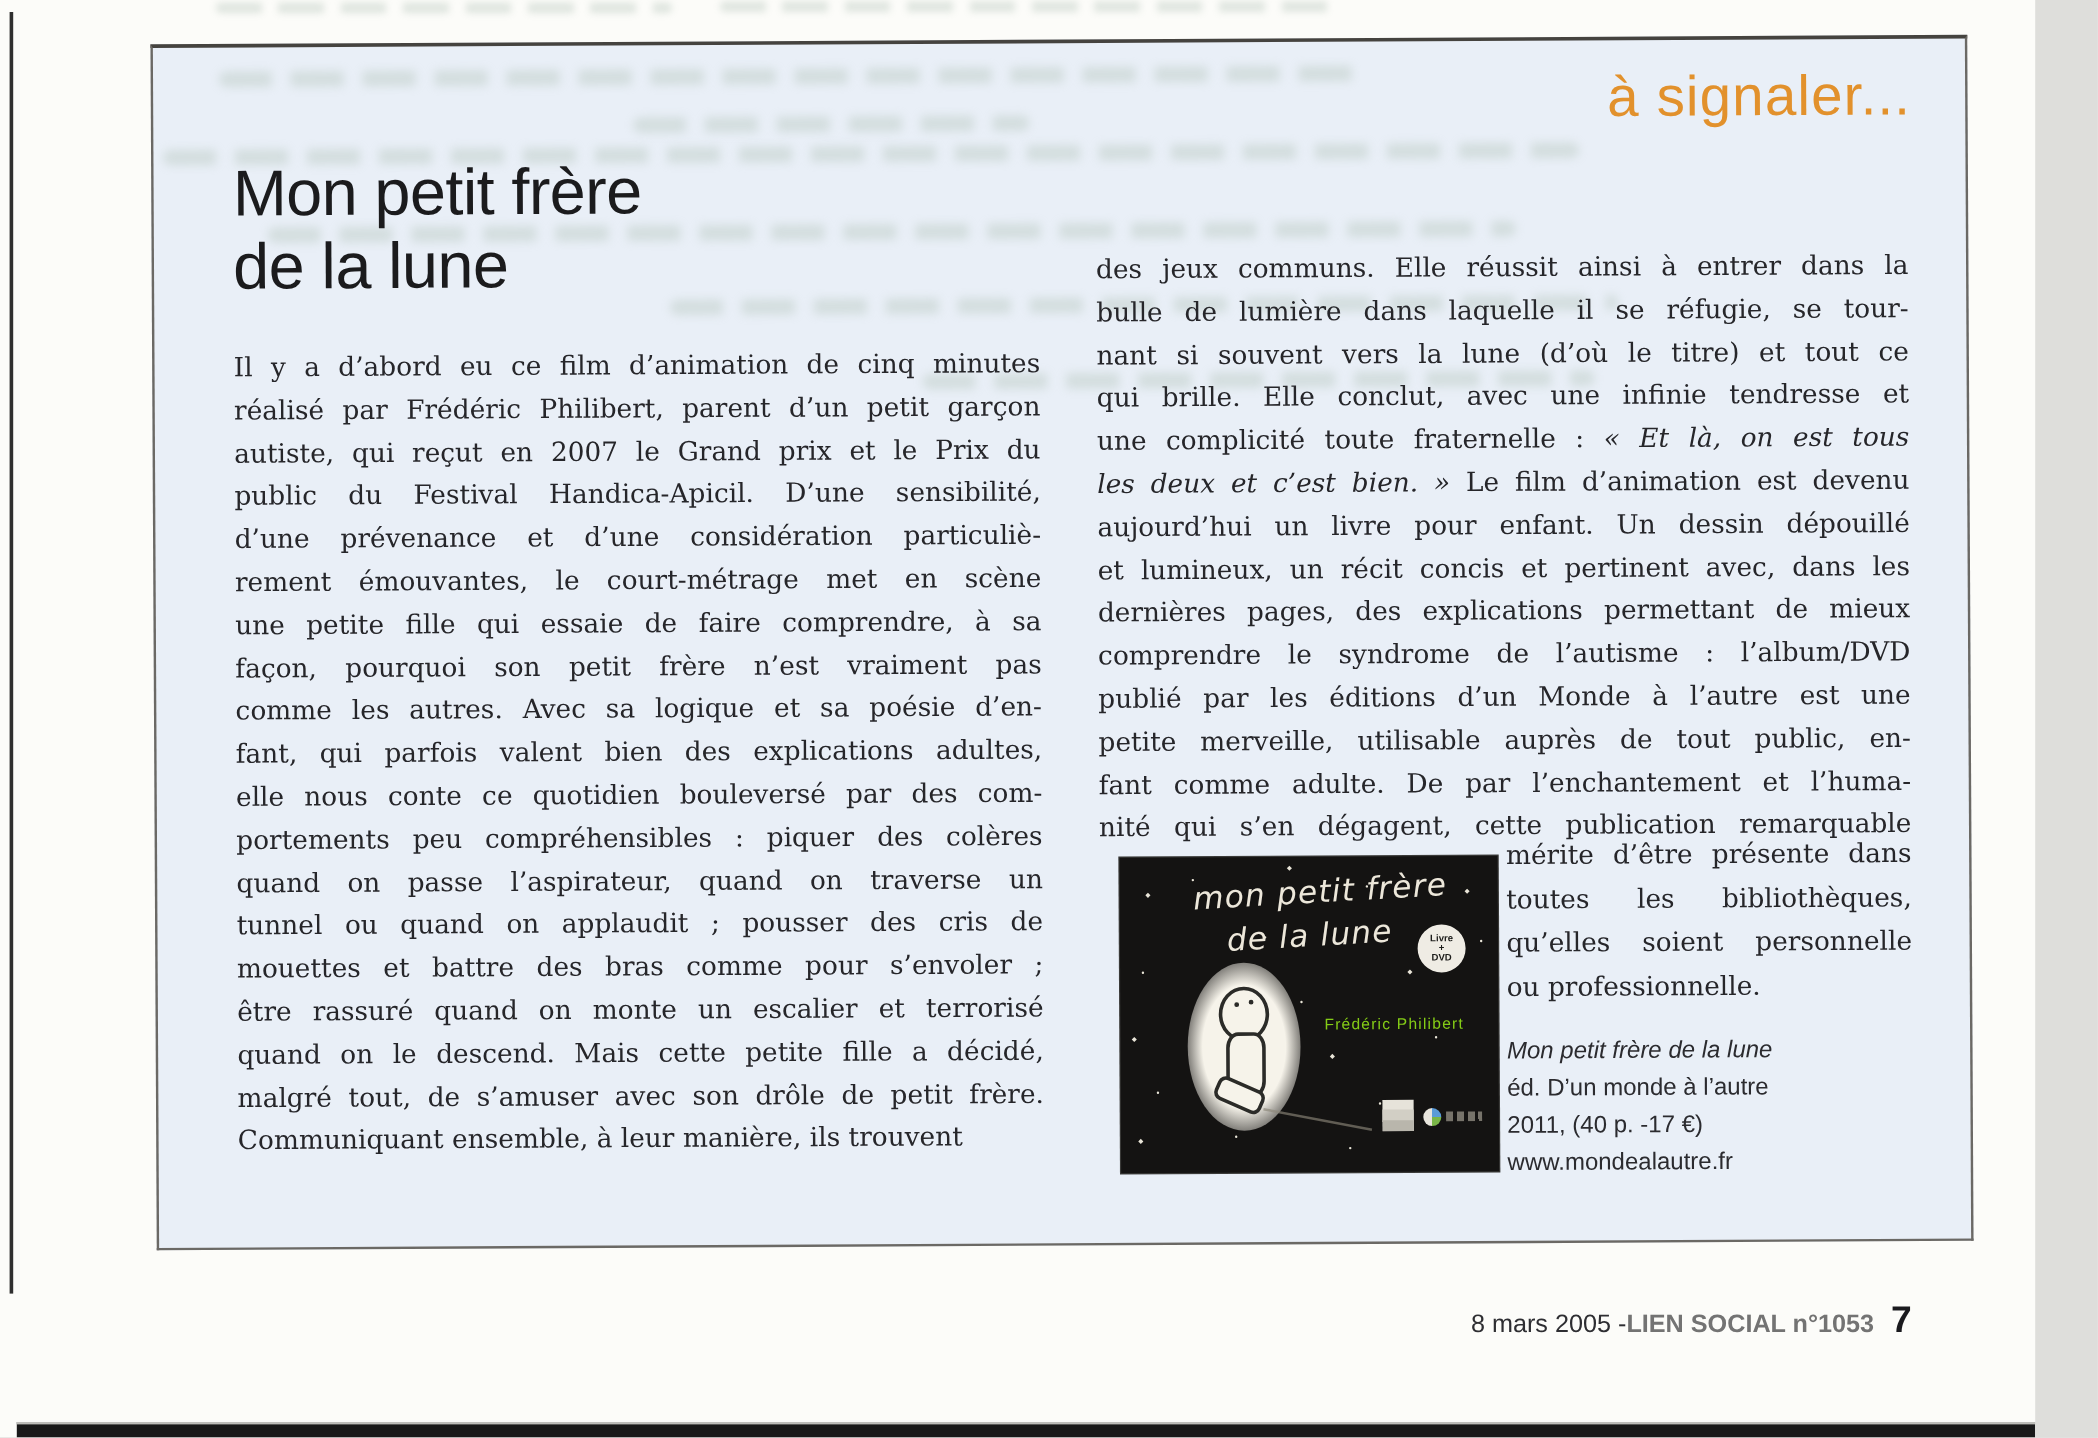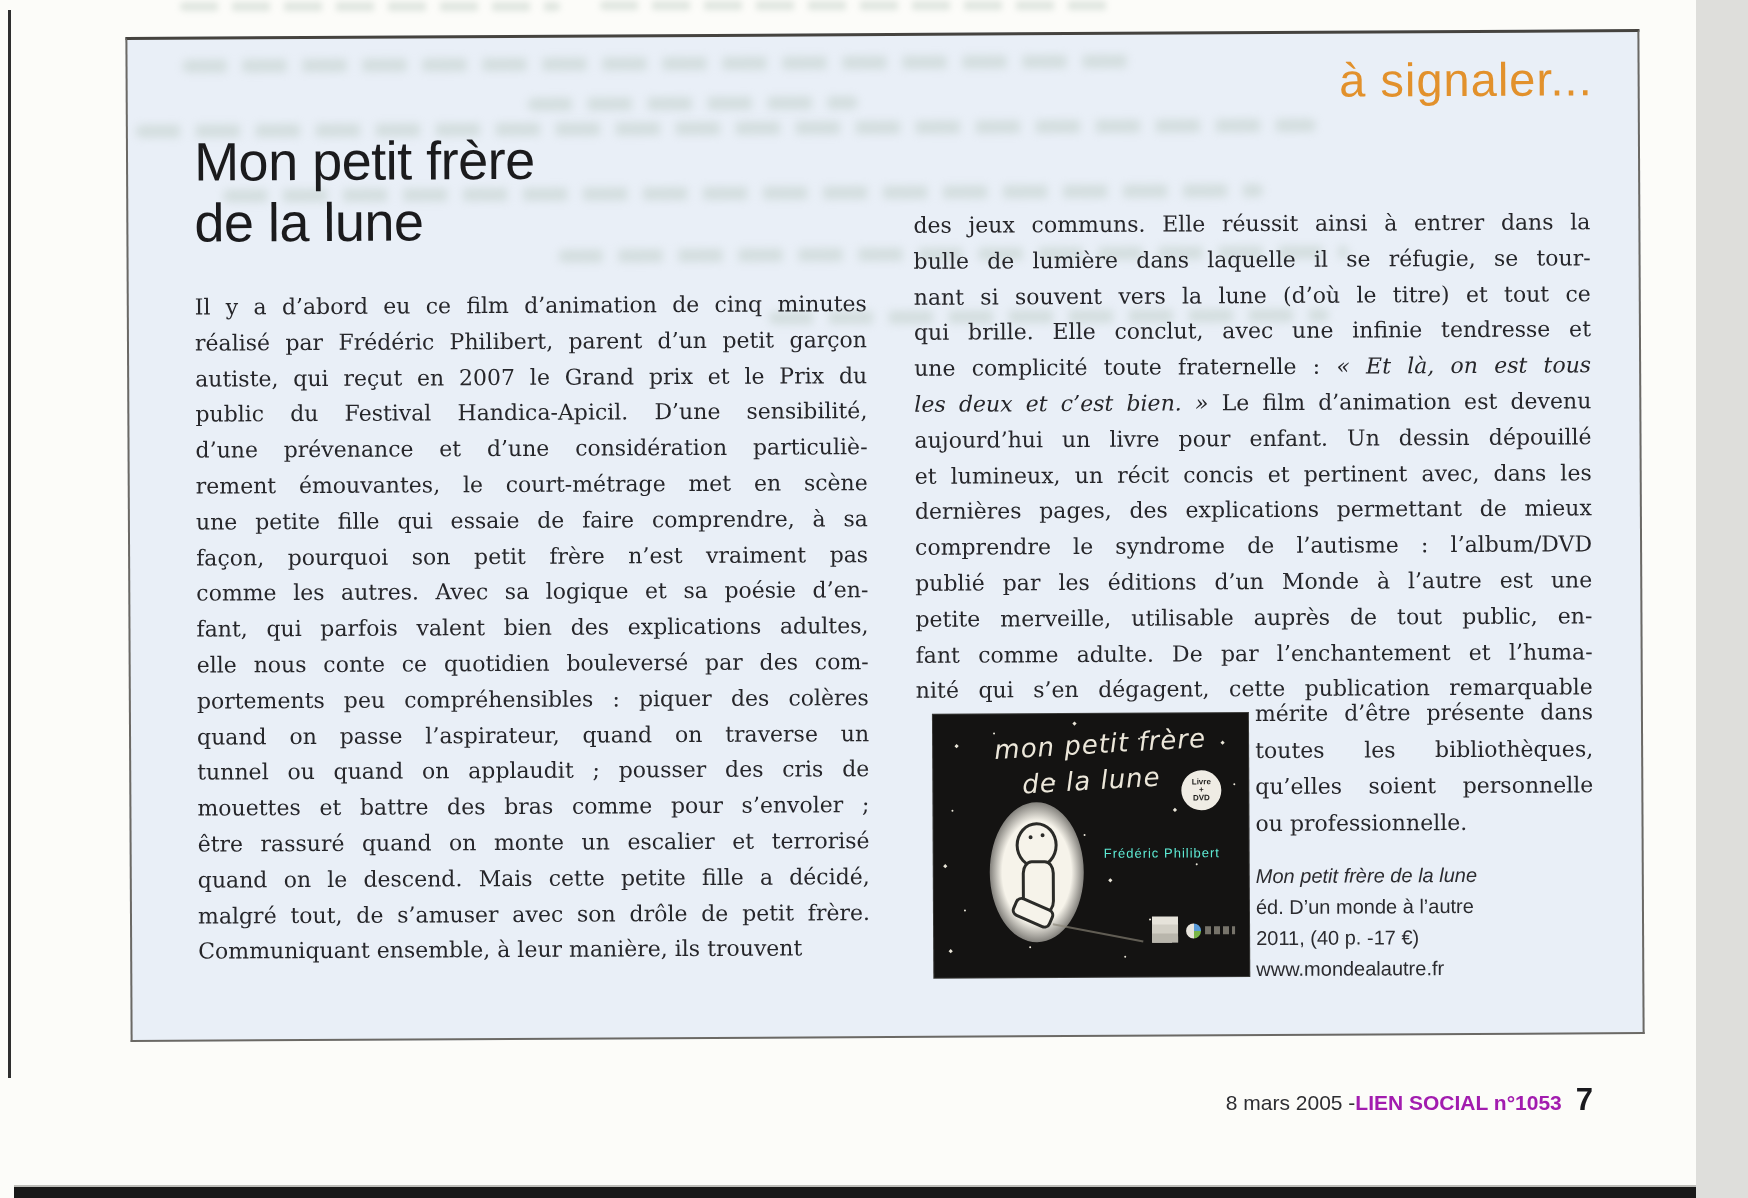--- a/index.html
+++ b/index.html
@@ -46,39 +46,39 @@
   .child-head { position:absolute; left:26px; top:20px; width:36px; height:40px;
     border:3px solid #2b2b28; border-radius:50%; background:#f6f3ea; }
   .child-eye { position:absolute; width:4px; height:4px; border-radius:50%; background:#2b2b28; }
   .child-body { position:absolute; left:32px; top:58px; width:27px; height:48px;
     border:3px solid #2b2b28; border-radius:10px/13px; background:#f6f3ea; }
   .child-leg { position:absolute; left:22px; top:100px; width:36px; height:15px;
     border:3px solid #2b2b28; border-radius:7px; background:#f6f3ea; transform:rotate(24deg); }
   .doodle-line { position:absolute; left:118px; top:218px; width:92px; height:2px;
     background:#8a8678; transform:rotate(11deg); opacity:.65; }
   .cover-author { position:absolute; left:170px; top:132px; width:130px; font-size:13px;
-    color:#5eead4; letter-spacing:1px; }
+    color:#84cc16; letter-spacing:1px; }
   .star { position:absolute; background:#e9e5d8; }
   .star.dot { border-radius:50%; }
   .star.diamond { transform:rotate(45deg); }
   .logo1 { position:absolute; left:218px; top:203px; width:26px; height:26px; background:#e6e3da;
     box-shadow:inset 0 -9px 0 #b9b6ac, inset 0 -18px 0 #d2cfc5; }
   .logo2 { position:absolute; left:252px; top:207px; width:52px; height:20px; display:flex; align-items:center; }
   .logo2-circle { width:15px; height:15px; border-radius:50%;
     background:conic-gradient(#5a9bd8 0 25%, #7ab648 25% 50%, #e8e5dd 50% 100%); }
   .logo2-bars { margin-left:4px; width:30px; height:8px;
     background:repeating-linear-gradient(90deg,#8f8b80 0 6px, transparent 6px 9px); opacity:.8; }
   
   .caption { position:absolute; left:1124px; top:827px; width:360px; font-size:20px;
     line-height:31px; color:#2b2b2f; font-weight:500; }
   .cap-title { font-style:italic; }
   
   .footer { position:absolute; top:1082px; right:103px; display:flex; align-items:baseline;
     color:#2e2e32; font-size:21px; }
-  .footer .mag { font-weight:bold; color:#a21caf; }
+  .footer .mag { font-weight:bold; color:#737373; }
   .footer .pagenum { font-weight:bold; font-size:31px; margin-left:14px; color:#1a1a1e; }
 </style>
 </head>
 <body>
 
 <div class="page">
 
   <div class="edge-line"></div>
   <div class="smudge" style="left:180px; top:2px; width:380px;"></div>
   <div class="smudge" style="left:600px; top:1px; width:520px;"></div>

